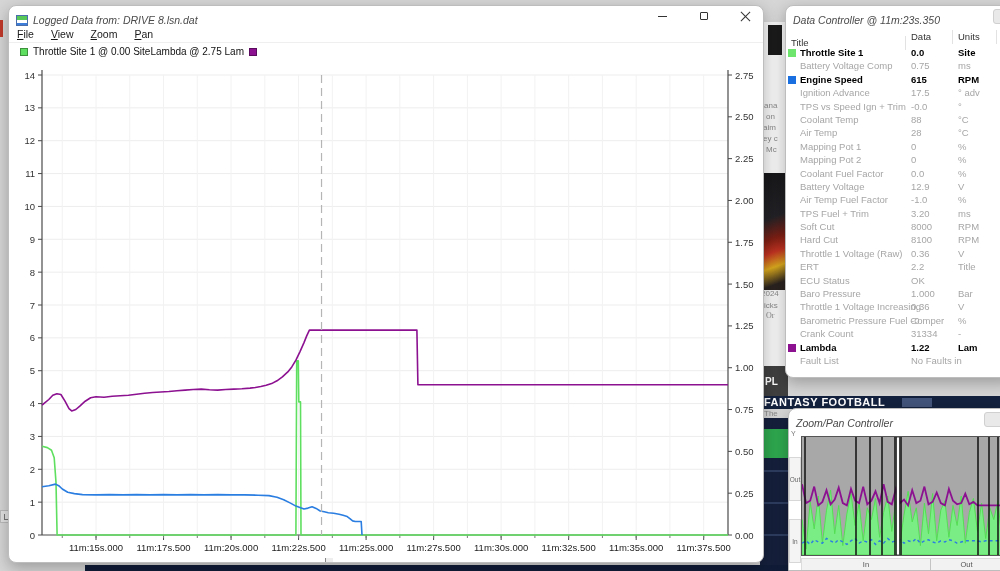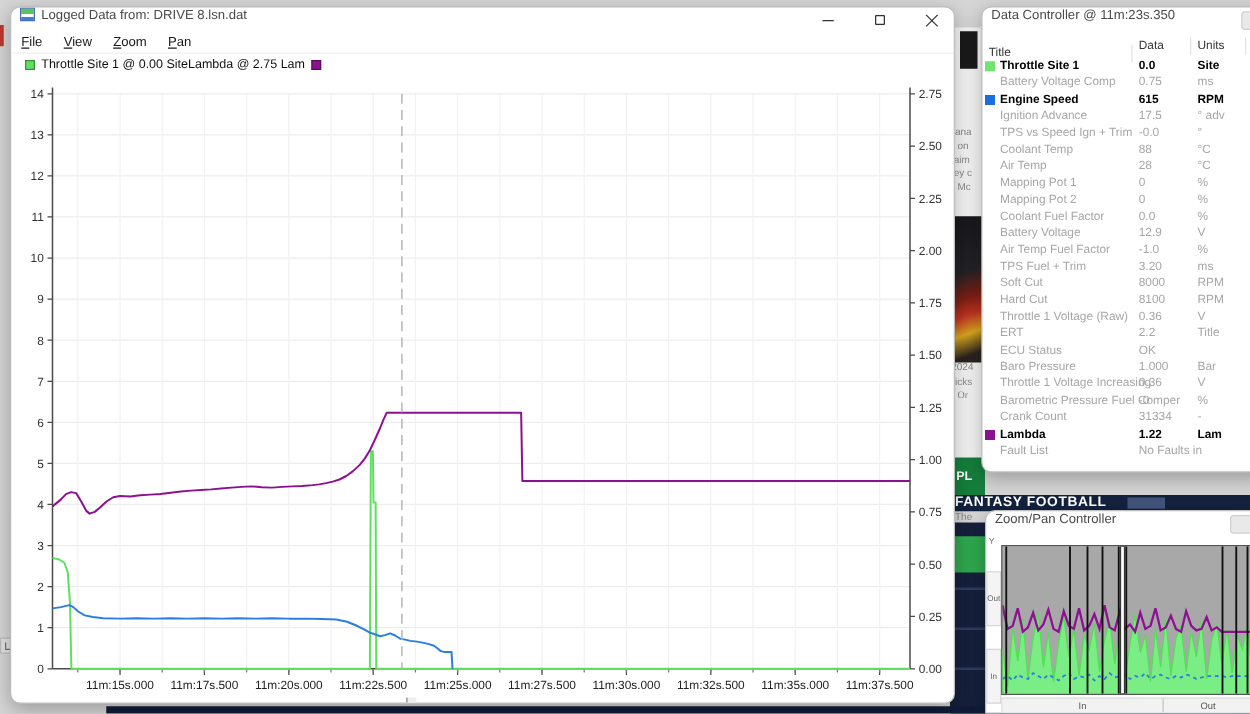--- a/index.html
+++ b/index.html
@@ -7,37 +7,37 @@
   .screen{position:relative;width:1000px;height:571px;overflow:hidden;
     background:#d6d6d6;font-family:"Liberation Sans","DejaVu Sans",sans-serif;
     -webkit-font-smoothing:antialiased;}
   .abs{position:absolute;}
   
   .bg-strip-right{left:760px;top:22px;width:28px;height:374px;background:#f6f6f6;}
   .bg-black-rect{left:768px;top:25px;width:14px;height:30px;background:#1b1b1b;}
   .bg-frag{color:#8a8a8a;font-size:8px;line-height:10px;white-space:nowrap;}
   .bg-image{left:762px;top:173px;width:26px;height:117px;
     background:linear-gradient(160deg,#17171a 0%,#232327 38%,#7e1f14 55%,#c03322 66%,#d9a81e 78%,#2a2320 92%);}
-  .bg-pl{left:760px;top:366px;width:28px;height:30px;background:#15803d;color:#fff;
+  .bg-pl{left:760px;top:366px;width:28px;height:30px;background:#404040;color:#fff;
     font-size:10px;font-weight:bold;padding:10px 0 0 5px;}
   .bg-banner{left:760px;top:396px;width:240px;height:13px;background:#14223f;color:#ffffff;
     font-size:11px;font-weight:bold;letter-spacing:.5px;line-height:13px;padding-left:4px;white-space:nowrap;overflow:hidden;}
   .bg-banner-tab{left:902px;top:398px;width:30px;height:9px;background:#44557c;}
   .bg-leftcol{left:760px;top:418px;width:29px;height:153px;background:#16203c;}
   .bg-green-row{left:760px;top:429px;width:29px;height:29px;background:#2fa84f;}
   .bg-row-sep{left:760px;width:29px;height:2px;background:#2e3d60;}
   .bg-bottom{left:85px;top:565px;width:915px;height:6px;background:#101c38;}
   .bg-redbar{left:0;top:20px;width:3px;height:17px;background:#c0392b;}
   .bg-handle{left:0px;top:510px;width:13px;height:13px;background:#e3e3e3;border:1px solid #bbb;}
   .bg-handle:after{content:"";position:absolute;left:3px;top:3px;width:6px;height:5px;
     border-left:1px solid #777;border-bottom:1px solid #777;}
   
   .win{background:#ffffff;border:1px solid #bdbdbd;box-shadow:0 5px 16px rgba(0,0,0,.28);}
-  .titlebar{display:flex;align-items:flex-start;height:20px;padding-left:7px;
-    font-size:10.5px;color:#4a4a4a;position:relative;}
+  .titlebar{display:flex;align-items:flex-end;height:20px;padding-left:7px;
+    font-size:10.5px;color:#4a4a4a;position:relative;font-style:italic;}
   .closebtn{position:absolute;right:2px;top:3px;width:22px;height:15px;background:#e9e9e9;
     border:1px solid #d0d0d0;border-radius:3px;}
   
   .win-main{left:8px;top:5px;width:756px;height:558px;border-radius:8px;overflow:hidden;}
   .win-main .caption-buttons{position:absolute;right:6px;top:0;height:20px;display:flex;align-items:center;gap:20px;}
   .cb{width:22px;height:16px;display:flex;align-items:center;justify-content:center;position:relative;}
   .ico-min{width:9px;height:1px;background:#333;}
   .ico-max{width:8px;height:8px;border:1px solid #333;border-radius:1px;}
   .ico-close{width:10px;height:10px;position:relative;}
   .ico-close:before,.ico-close:after{content:"";position:absolute;left:4px;top:-1px;width:1px;height:13px;background:#333;}

